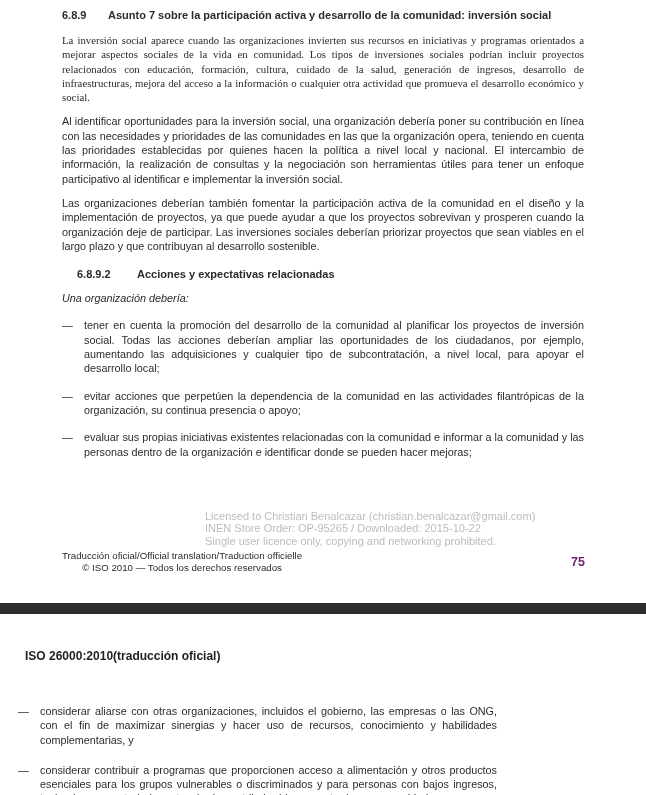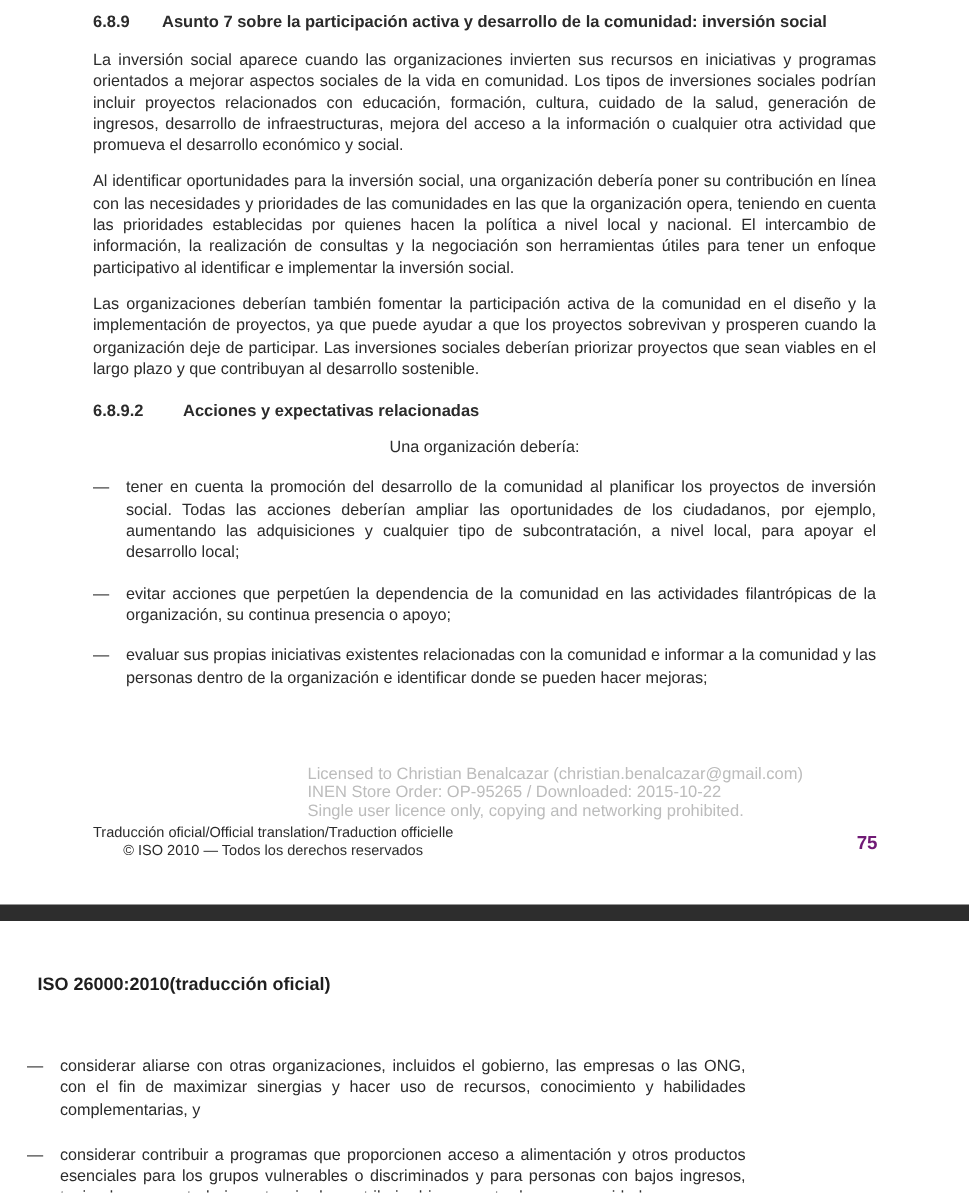--- a/index.html
+++ b/index.html
@@ -17,24 +17,24 @@
 
   .content {
     position: absolute; left: 62px; top: 8px; width: 522px;
     font-size: 10.8px; line-height: 14.3px;
   }
   .sec-heading { font-weight: bold; font-size: 11px; line-height: 14px; margin: 0; }
   .sec-heading .sec-num { display: inline-block; }
   .h-main .sec-num { width: 46px; }
   .h-sub  .sec-num { width: 60px; }
   .h-desc   { margin-top: 17px; }
-  .h-actions{ margin-top: 14px; }
+  .h-actions{ margin-top: 14px; margin-left: 15px; }
   .para { margin: 10px 0 0 0; text-align: justify; }
-  .para-first { margin-top: 11px; }
-  .list-intro { margin: 10px 0 0 0; text-align: center; }
+  .para-first { margin-top: 11px; font-family: Liberation Serif, serif; }
+  .list-intro { margin: 10px 0 0 0; text-align: left; font-style: italic; }
 
   .bullet { display: flex; margin-top: 13px; }
   .bullet .dash { flex: none; width: 22px; }
   .bullet .bullet-text { flex: 1; text-align: justify; }
 
   .watermark {
     position: absolute; left: 205px; top: 510px;
     font-size: 11px; line-height: 12.3px;
     color: #bcbcbc; white-space: nowrap;
     z-index: 1;

